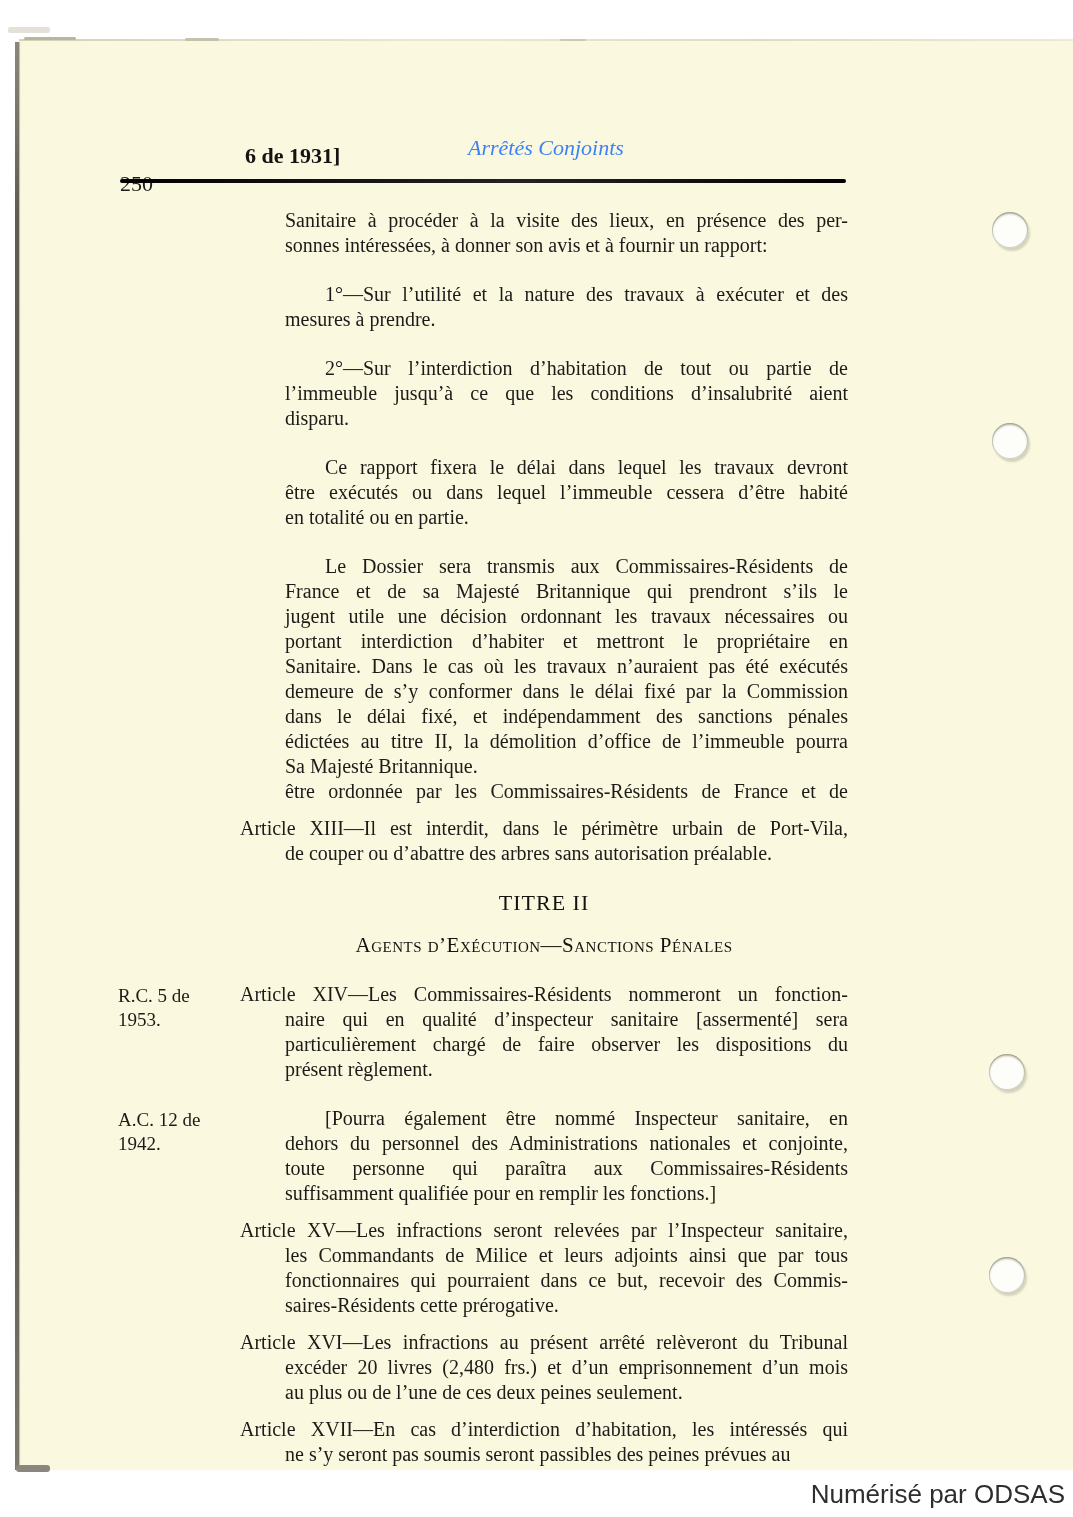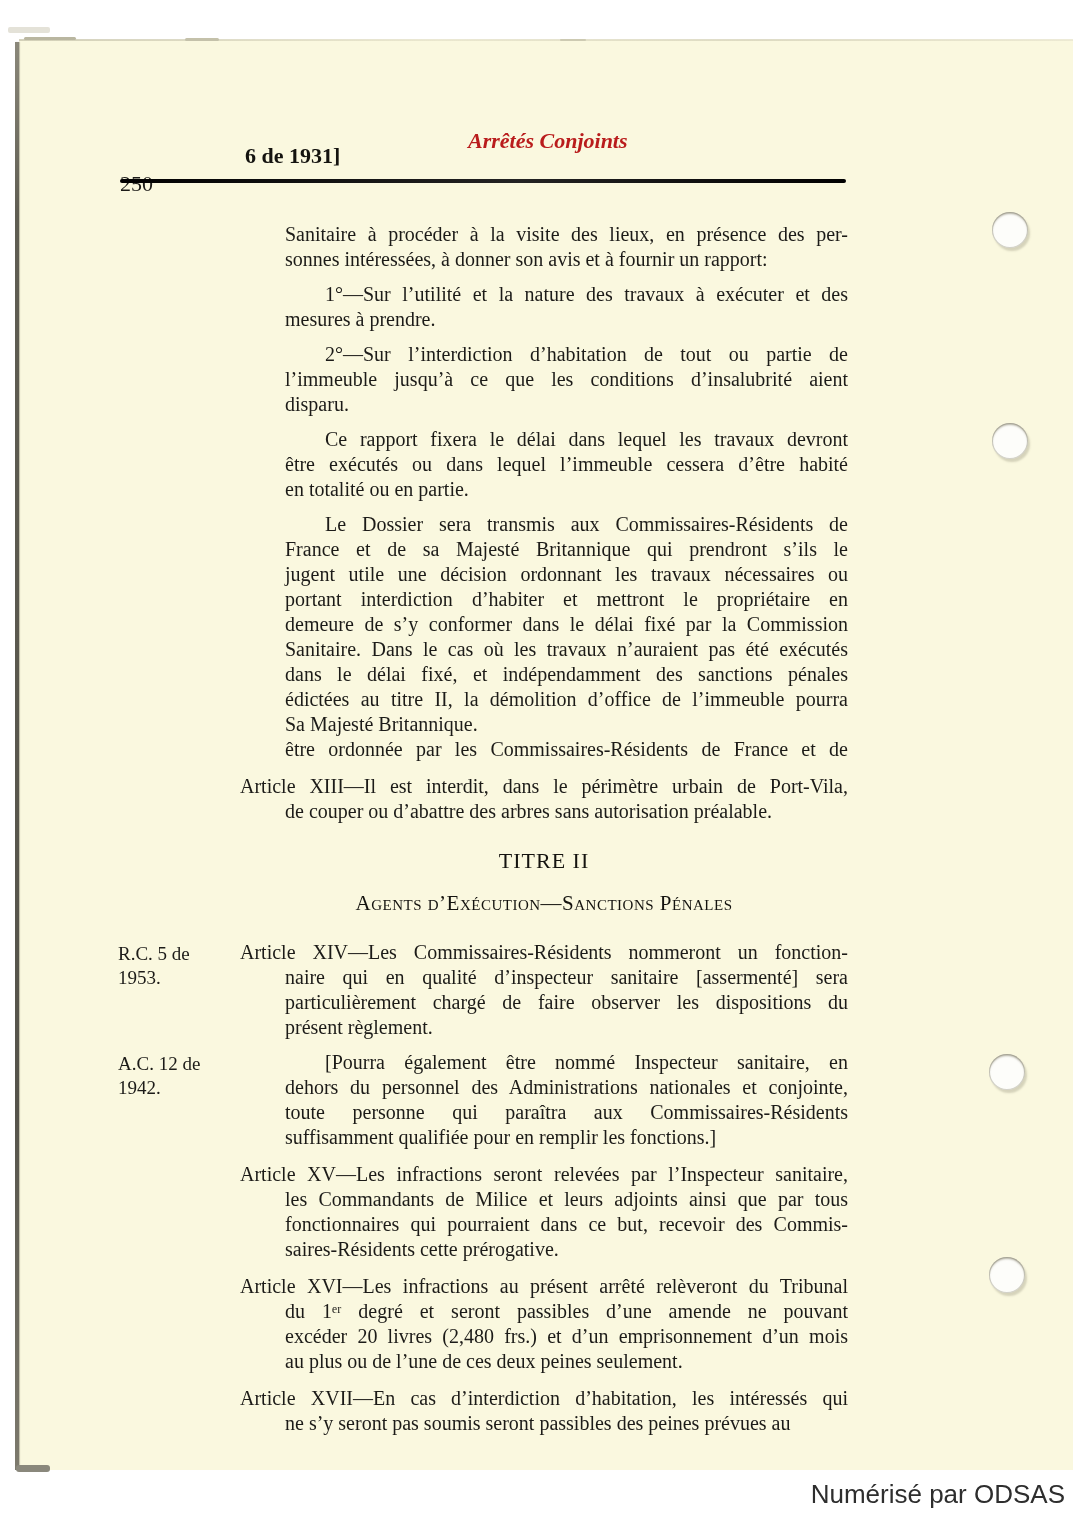--- a/index.html
+++ b/index.html
@@ -37,34 +37,34 @@
                 inset 0 0 0 1px rgba(150,147,128,.40),
                 2px 3px 2px rgba(145,142,120,.35);
   }
   .hole.h1 { left:992px; top:212px; }
   .hole.h2 { left:992px; top:423px; }
   .hole.h3 { left:989px; top:1054px; }
   .hole.h4 { left:989px; top:1257px; }
   
   .page-number   { position:absolute; left:120px; top:144px; font-size:22px; color:#1c1b18;margin-top:27px; }
   .act-reference { position:absolute; left:245px; top:143px; font-size:22px; font-weight:bold; color:#14130f;text-align:right; }
-  .running-title { position:absolute; left:468px; top:128px; font-size:22px; font-weight:bold; font-style:italic; color:#b91c1c; }
+  .running-title { position:absolute; left:468px; top:135px; font-size:22px; font-weight:normal; font-style:italic; color:#3b82f6; }
   .header-rule {
     position:absolute; left:120px; top:179px; width:726px; height:4px;
     background:linear-gradient(to right,#000 0%,#232323 55%,#000 100%);
     border-radius:2px;
   }
   
   .content {
     position:absolute; left:240px; top:206px; width:608px;
     font-size:20px; line-height:25px; color:#1c1b18; font-weight:500;
   }
-  .para { position:relative; margin-top:10px; }
+  .para { position:relative; margin-top:24px; }
   .para.outdent { margin-top:12px; }
-  .paras:first-of-type .para:first-child { margin-top:16px; }
+  .paras:first-of-type .para:first-child { margin-top:2px; }
   #paras-bottom .para:first-child { margin-top:0; }
   .line { padding-left:45px; text-align:justify; text-align-last:justify; white-space:normal; }
   .para.indent  .line.first { padding-left:85px; }
   .para.outdent .line.first { padding-left:0; }
   .line.last { text-align-last:left; }
   
   .titre {
     margin-top:24px; text-align:center; font-size:22px; font-weight:normal;
     letter-spacing:1px; color:#14130f;
   }
@@ -125,22 +125,22 @@
       <div class="para indent">
         <div class="line first">Ce rapport fixera le délai dans lequel les travaux devront</div>
         <div class="line">être exécutés ou dans lequel l’immeuble cessera d’être habité</div>
         <div class="line last">en totalité ou en partie.</div>
       </div>
       <div class="para indent">
         <div class="line first">Le Dossier sera transmis aux Commissaires-Résidents de</div>
         <div class="line">France et de sa Majesté Britannique qui prendront s’ils le</div>
         <div class="line">jugent utile une décision ordonnant les travaux nécessaires ou</div>
         <div class="line">portant interdiction d’habiter et mettront le propriétaire en</div>
+        <div class="line">Sanitaire. Dans le cas où les travaux n’auraient pas été exécutés</div>
         <div class="line">demeure de s’y conformer dans le délai fixé par la Commission</div>
-        <div class="line">Sanitaire. Dans le cas où les travaux n’auraient pas été exécutés</div>
         <div class="line">dans le délai fixé, et indépendamment des sanctions pénales</div>
         <div class="line">édictées au titre II, la démolition d’office de l’immeuble pourra</div>
         <div class="line last">Sa Majesté Britannique.</div>
         <div class="line">être ordonnée par les Commissaires-Résidents de France et de</div>
       </div>
       <div class="para outdent">
         <div class="line first">Article XIII—Il est interdit, dans le périmètre urbain de Port-Vila,</div>
         <div class="line last">de couper ou d’abattre des arbres sans autorisation préalable.</div>
       </div>
     </div>
@@ -168,21 +168,20 @@
         <div class="line last">suffisamment qualifiée pour en remplir les fonctions.]</div>
       </div>
       <div class="para outdent">
         <div class="line first">Article XV—Les infractions seront relevées par l’Inspecteur sanitaire,</div>
         <div class="line">les Commandants de Milice et leurs adjoints ainsi que par tous</div>
         <div class="line">fonctionnaires qui pourraient dans ce but, recevoir des Commis-</div>
         <div class="line last">saires-Résidents cette prérogative.</div>
       </div>
       <div class="para outdent">
         <div class="line first">Article XVI—Les infractions au présent arrêté relèveront du Tribunal</div>
-        <div class="line">du 1ᵉʳ degré et seront passibles d’une amende ne pouvant</div>
         <div class="line">excéder 20 livres (2,480 frs.) et d’un emprisonnement d’un mois</div>
         <div class="line last">au plus ou de l’une de ces deux peines seulement.</div>
       </div>
       <div class="para outdent">
         <div class="line first">Article XVII—En cas d’interdiction d’habitation, les intéressés qui</div>
         <div class="line last">ne s’y seront pas soumis seront passibles des peines prévues au</div>
       </div>
     </div>
 </div>
 

